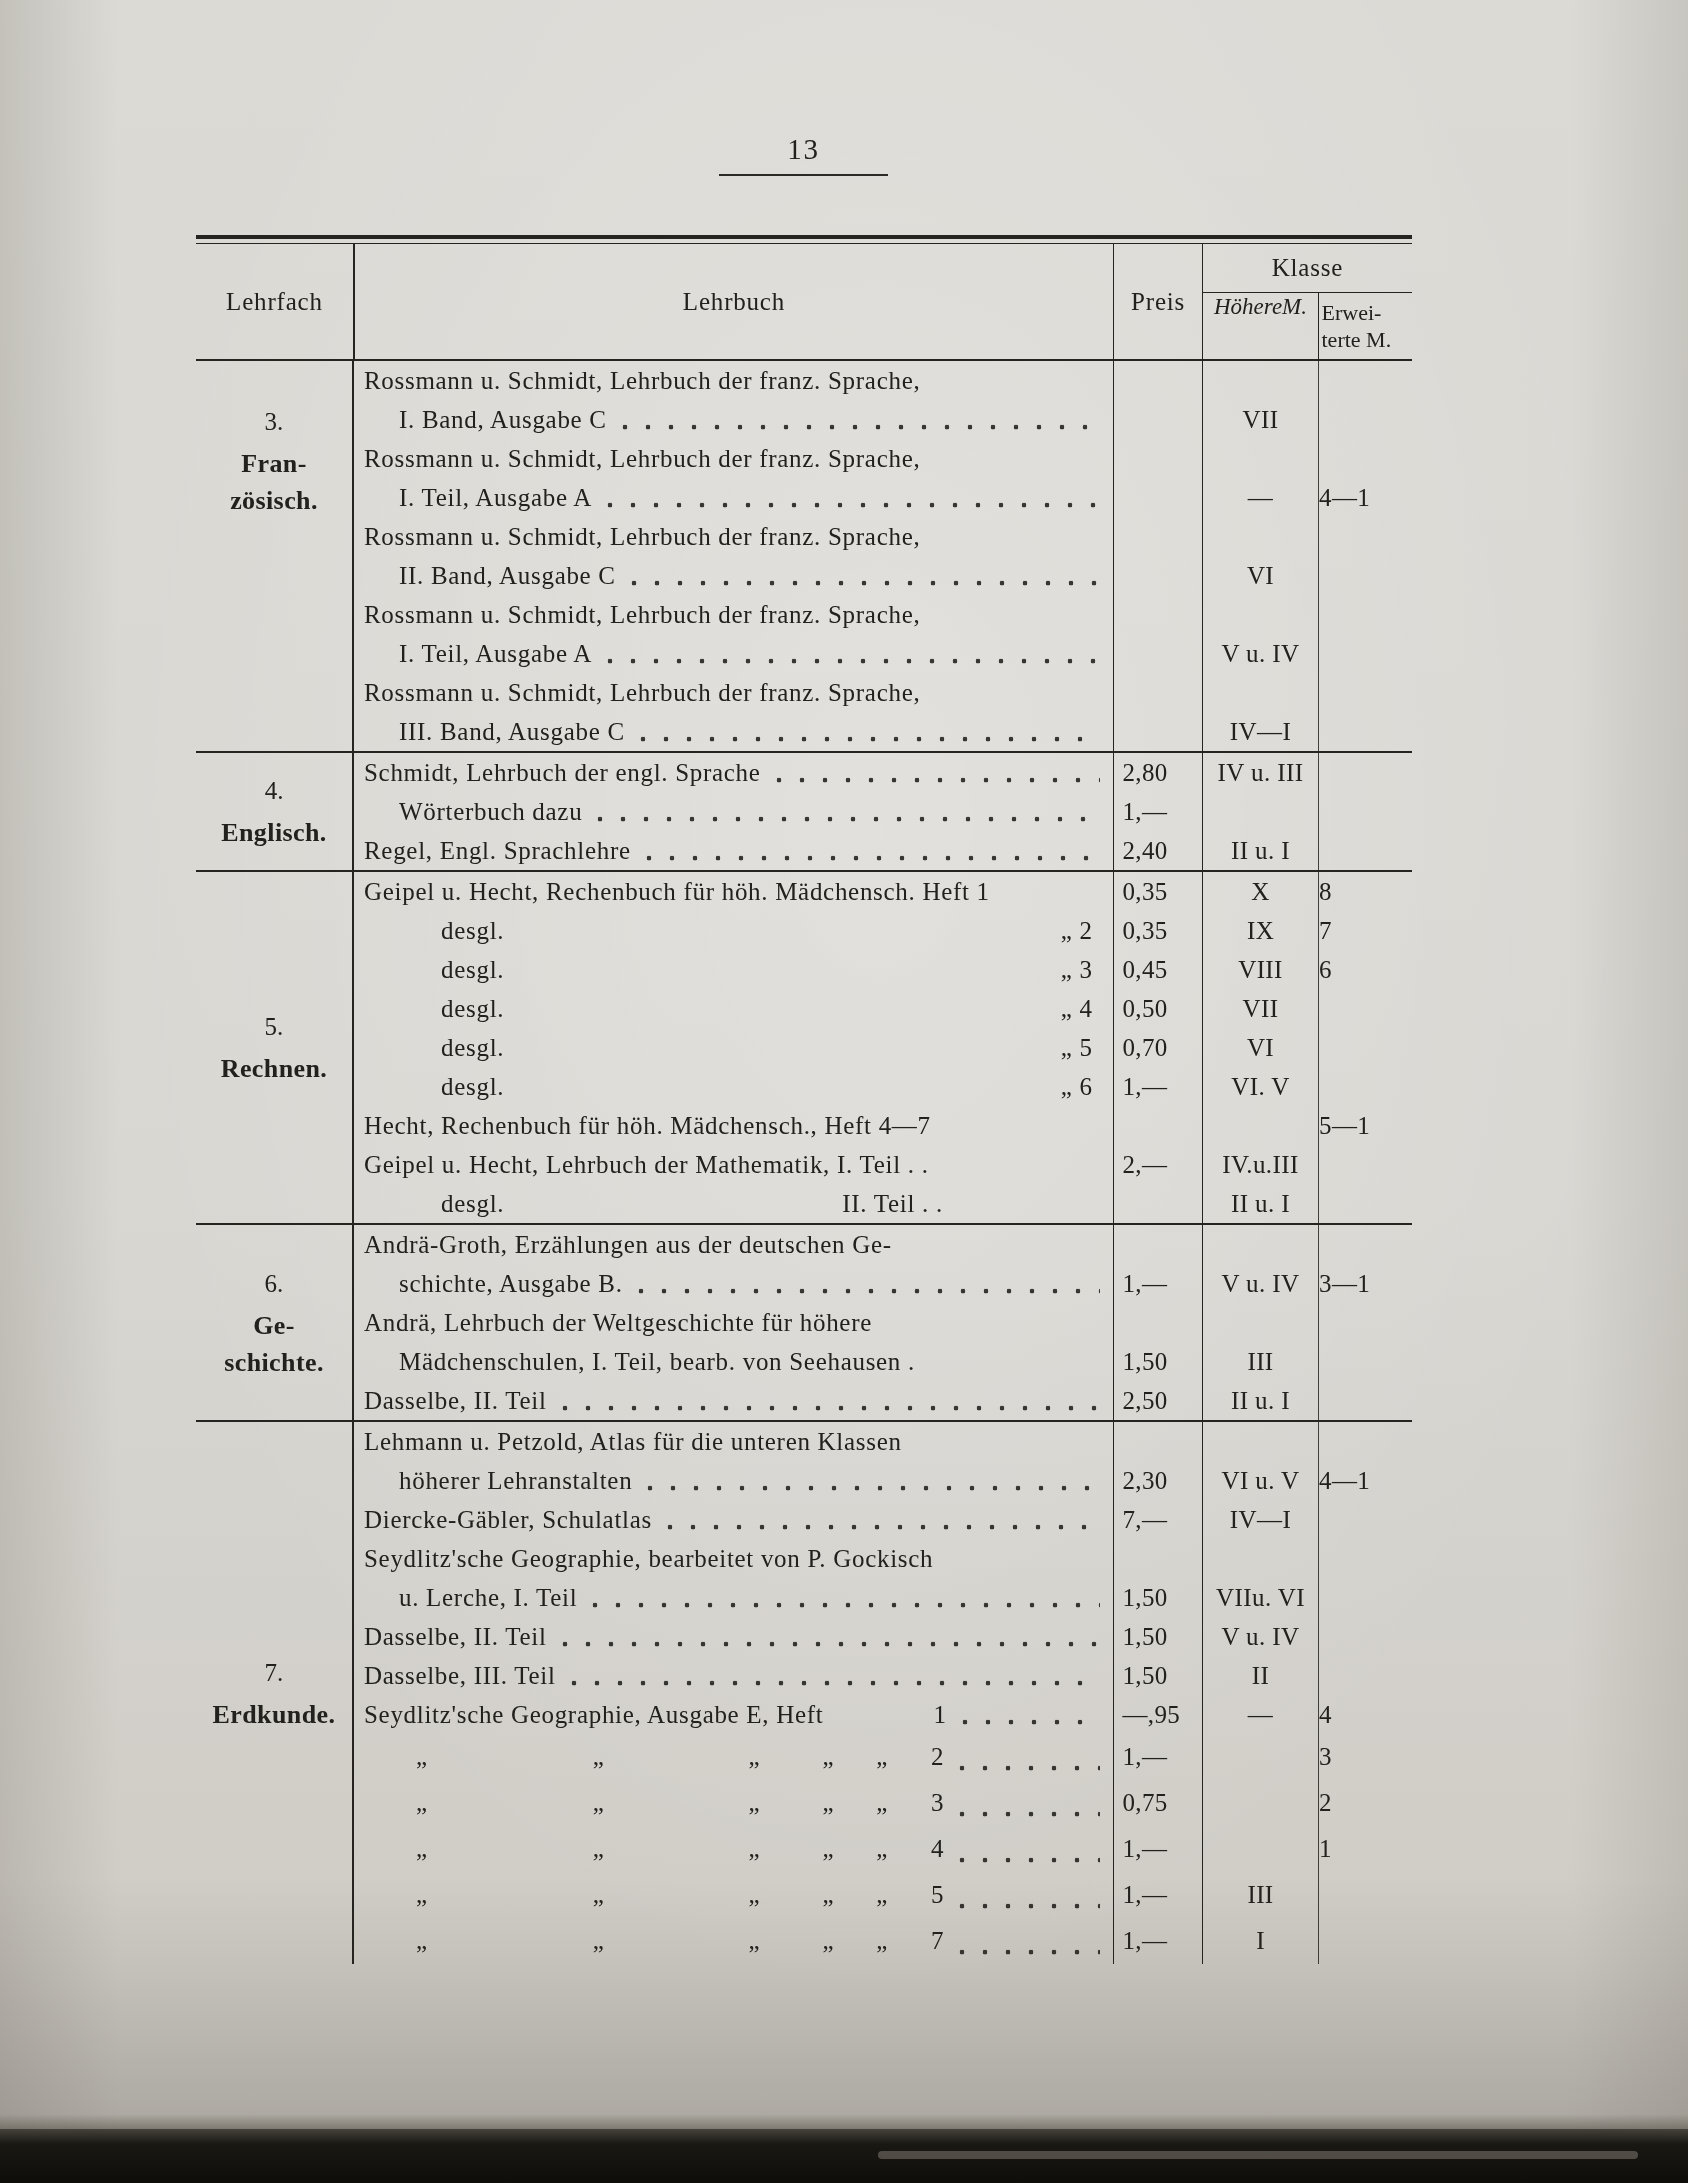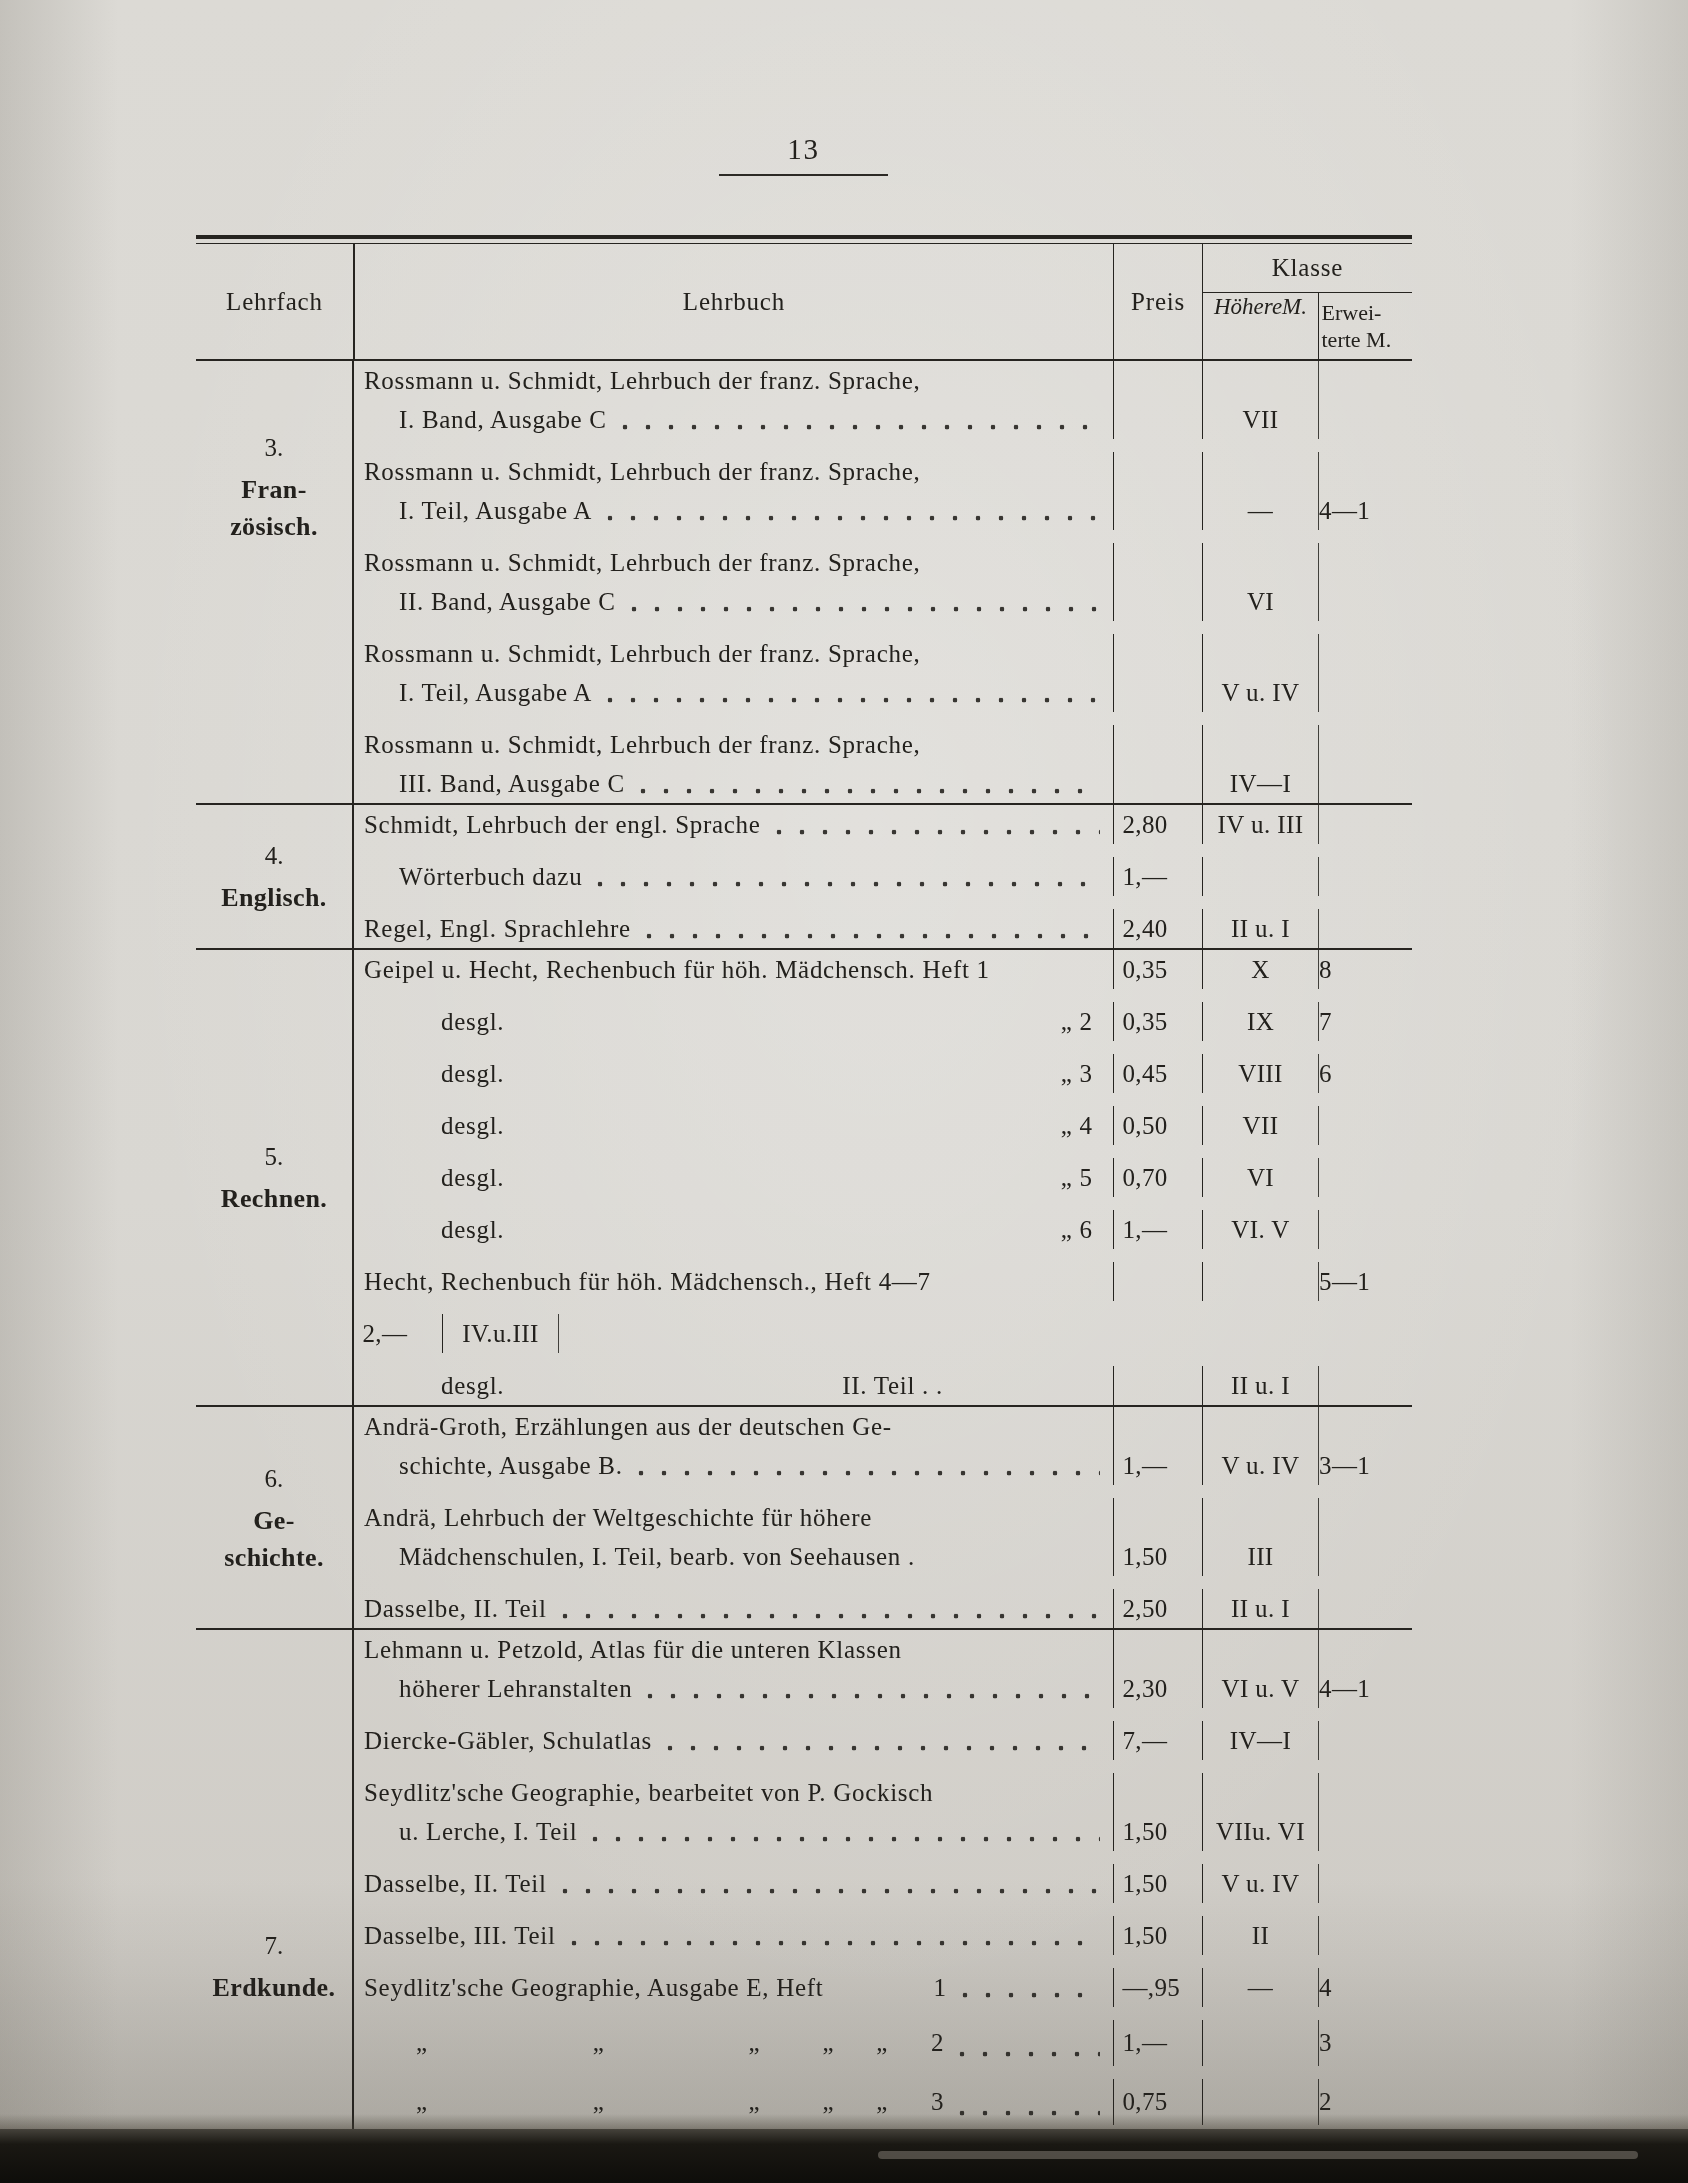--- a/index.html
+++ b/index.html
@@ -38,21 +38,21 @@
   .h-hoehere { width:116px; border-right:1.7px solid #262420; text-align:center; font-size:23px; display:flex; flex-direction:row; justify-content:center; line-height:27px;font-style:italic; }
   .h-erweiterte { width:93px; font-size:22px; display:flex; flex-direction:column; justify-content:center; line-height:27px; padding-left:2.5px; }
 
   .section { display:flex; border-bottom:2.5px solid #262420; }
   .section.last { border-bottom:none; }
   .sec-lehrfach { width:159px; border-right:2.5px solid #262420; display:flex; align-items:center; justify-content:center; }
   .subject-label { text-align:center; }
   .subject-label.raised { position:relative; top:-95px; }
   .subject-number { font-size:25px; line-height:37px; }
   .subject-name { font-weight:bold; font-size:26px; line-height:37px; margin-top:5px; letter-spacing:0.4px; }
-  .sec-content { flex:1; display:flex; flex-direction:column;gap:13px; }
+  .sec-content { flex:1; display:flex; flex-direction:column; }
 
   .entry { display:flex; align-items:stretch; }
   .books { width:760px; border-right:1.7px solid #262420; padding:0 8.4px 0 10px; }
   .bline { height:39px; line-height:39px; white-space:nowrap; letter-spacing:0.7px; }
   .flexline { display:flex; }
   .entry.tall .bline { height:46px; line-height:46px; }
   .ind2 { padding-left:35px; }
   .spacer { flex:1; }
   .desgl-word { margin-left:77px; }
   .heftmark { padding-right:11.8px; }
@@ -402,20 +402,25 @@
               <span class="cellv"></span>
             </div>
             <div class="cell-h">
               <span class="cellv"></span>
             </div>
             <div class="cell-e">
               <span class="cellv">5—1</span>
             </div>
           </div>
           <div class="entry">
+            <div class="books">
+              <div class="bline flexline">
+                <span>Geipel u. Hecht, Lehrbuch der Mathematik, I. Teil .  .</span>
+              </div>
+            </div>
             <div class="cell-preis">
               <span class="cellv">2,—</span>
             </div>
             <div class="cell-h">
               <span class="cellv">IV.u.III</span>
             </div>
             <div class="cell-e">
               <span class="cellv"></span>
             </div>
           </div>

